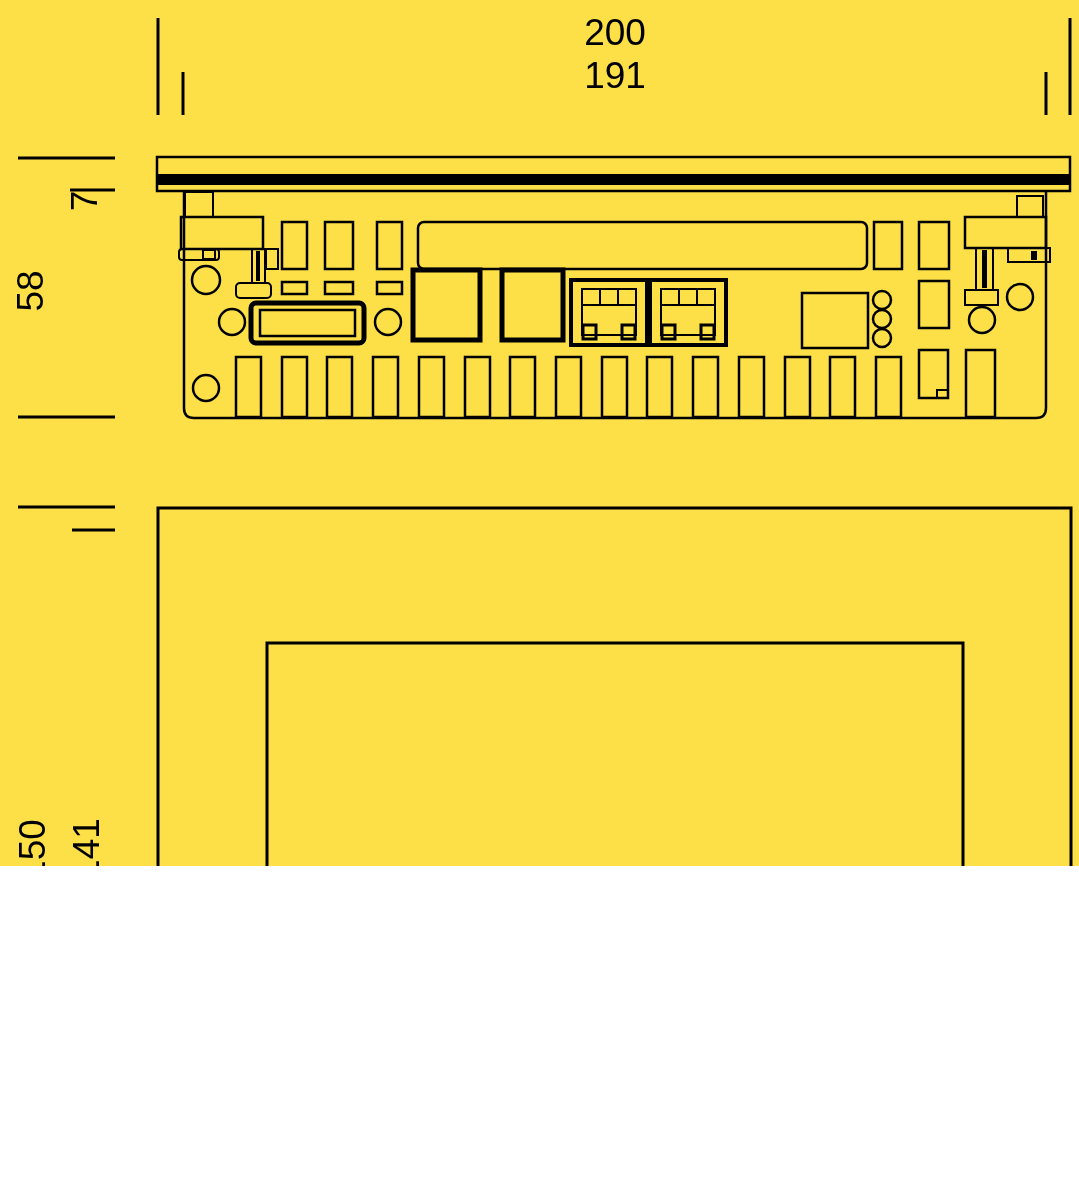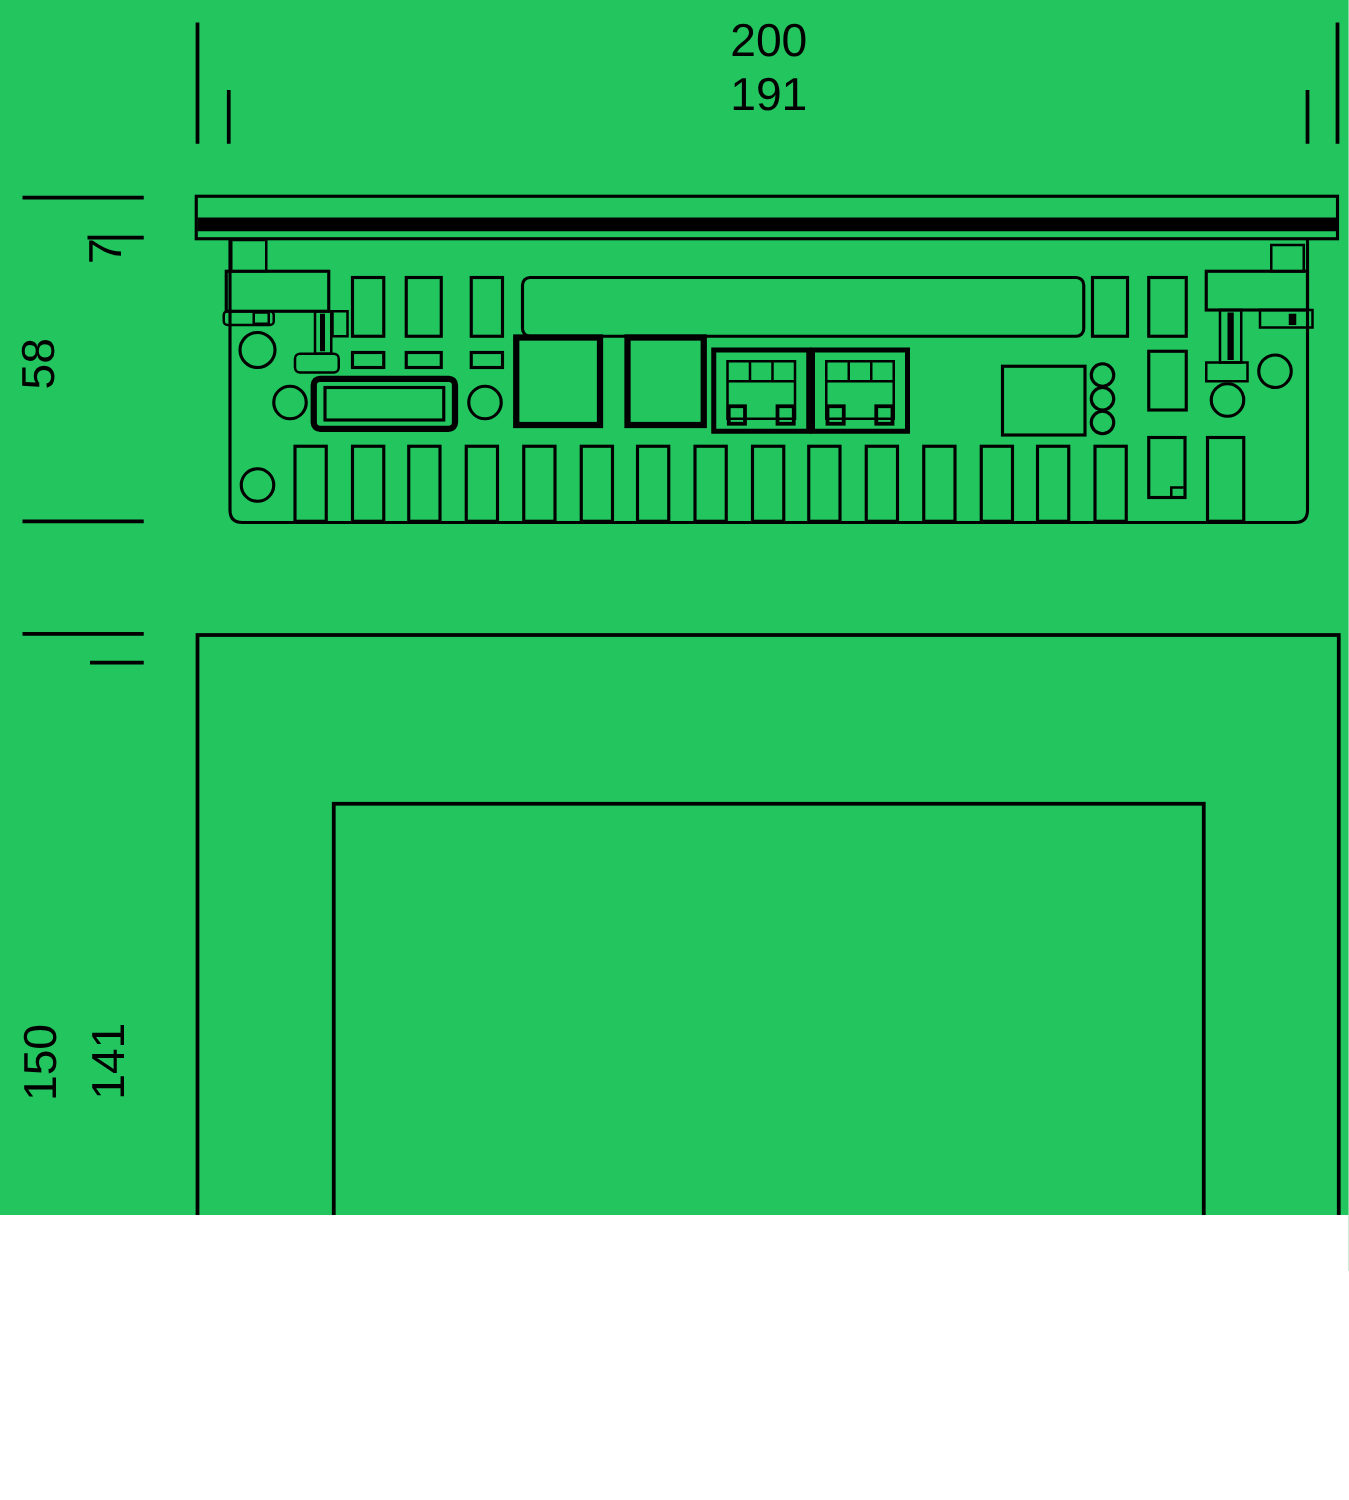--- a/index.html
+++ b/index.html
@@ -1,17 +1,17 @@
 <!DOCTYPE html>
 <html><head>
 <meta charset="utf-8">
 <title>Dimension Drawing</title>
 <style>
   html,body{margin:0;padding:0;background:#ffffff;}
-  .canvas{position:relative;width:1079px;height:972px;background:#22c55e;overflow:hidden;}
+  .canvas{position:relative;width:1079px;height:866px;background:#fde047;overflow:hidden;}
   svg{display:block;}
   .ln{fill:none;stroke:#000000;stroke-width:2.5;stroke-linecap:butt;}
   .sw2{stroke-width:2;}
   .sw3{stroke-width:3;}
   .sw4{stroke-width:4;}
   .sw5{stroke-width:5;}
   .fillb{fill:#000000;stroke:none;}
   .dim{font-family:"Liberation Sans", sans-serif;font-size:37px;fill:#000000;}
 </style>
 </head>

